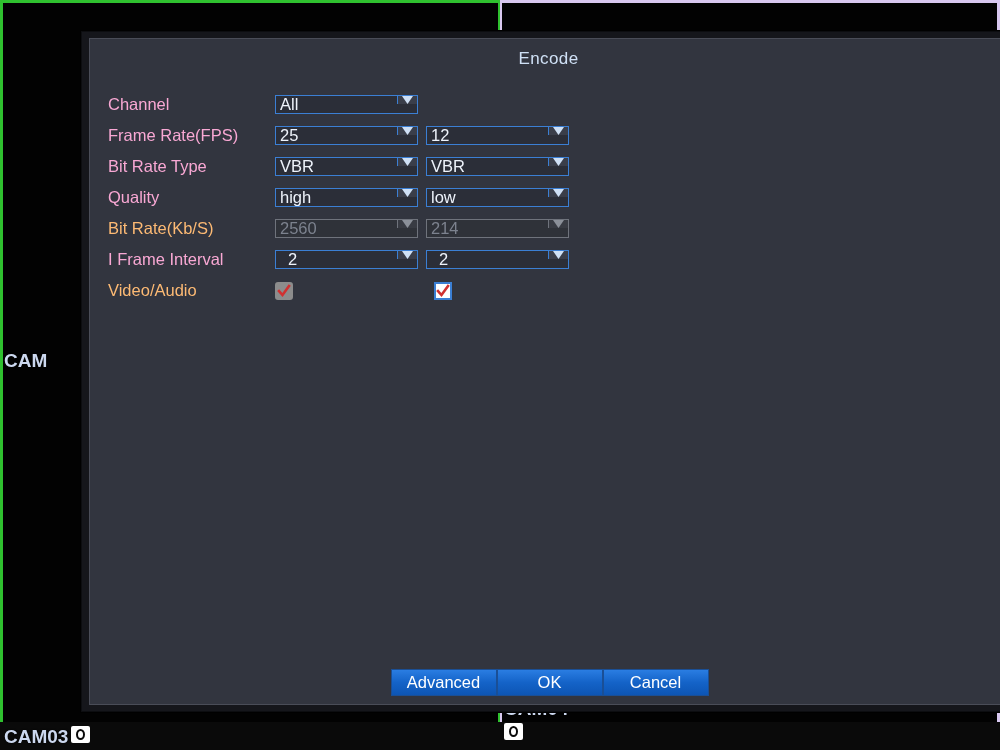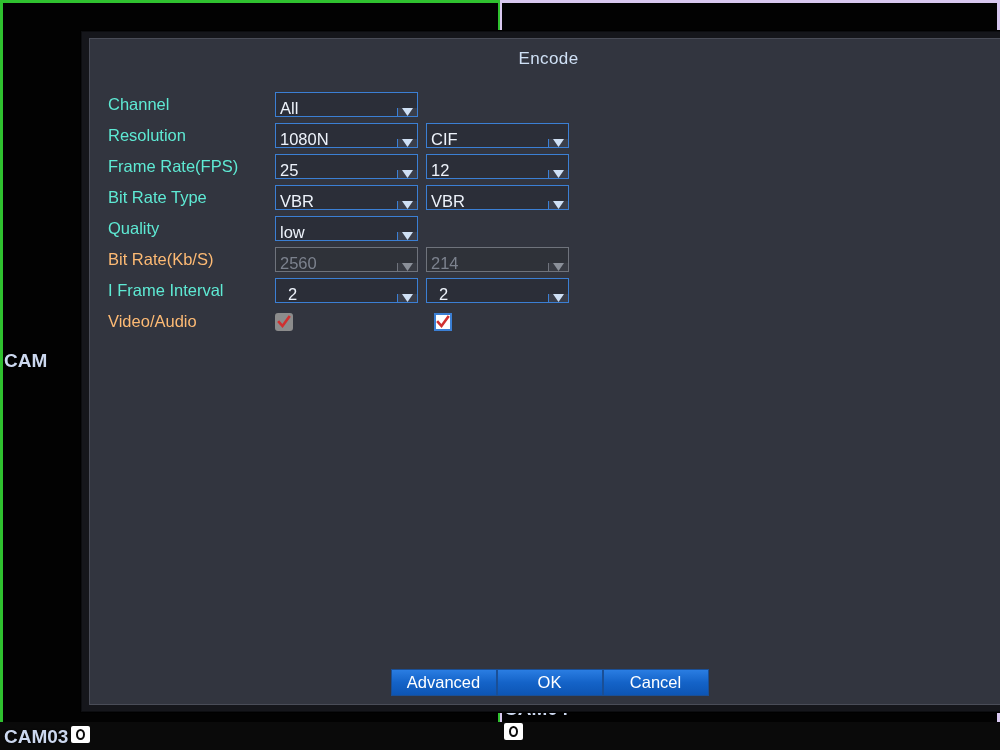--- a/index.html
+++ b/index.html
@@ -120,35 +120,35 @@
   }
   .form-row {
     position: relative;
     height: 31px;
     display: flex;
     align-items: center;
   }
   .row-label {
     width: 167px;
     font-size: 16.5px;
-    color: #5eead4;
+    color: #f9a8d4;
     white-space: nowrap;
     line-height: 1;
   }
   .row-label.dim { color: #fdba74; }
 
   
   .combo {
     width: 143px;
-    height: 25px;
+    height: 19px;
     box-sizing: border-box;
     border: 1px solid #3b7fd4;
     background: #2b2e38;
     display: flex;
-    align-items: flex-end;
+    align-items: flex-start;
     position: relative;
     margin-right: 8px;
   }
   .combo-value {
     flex: 1 1 auto;
     display: flex;
     align-items: center;
     padding-left: 4px;
     font-size: 16.5px;
     color: #eef3fb;
@@ -266,39 +266,20 @@
           <div class="combo">
             <div class="combo-value">All</div>
             <div class="combo-arrow">
               <svg width="11" height="8" viewBox="0 0 11 8">
                 <polygon points="0,0 11,0 5.5,8" fill="#cfe0f5"></polygon>
               </svg>
             </div>
           </div>
         </div>
         <div class="form-row">
-          <div class="row-label">Resolution</div>
-          <div class="combo">
-            <div class="combo-value">1080N</div>
-            <div class="combo-arrow">
-              <svg width="11" height="8" viewBox="0 0 11 8">
-                <polygon points="0,0 11,0 5.5,8" fill="#cfe0f5"></polygon>
-              </svg>
-            </div>
-          </div>
-          <div class="combo">
-            <div class="combo-value">CIF</div>
-            <div class="combo-arrow">
-              <svg width="11" height="8" viewBox="0 0 11 8">
-                <polygon points="0,0 11,0 5.5,8" fill="#cfe0f5"></polygon>
-              </svg>
-            </div>
-          </div>
-        </div>
-        <div class="form-row">
           <div class="row-label">Frame Rate(FPS)</div>
           <div class="combo">
             <div class="combo-value">25</div>
             <div class="combo-arrow">
               <svg width="11" height="8" viewBox="0 0 11 8">
                 <polygon points="0,0 11,0 5.5,8" fill="#cfe0f5"></polygon>
               </svg>
             </div>
           </div>
           <div class="combo">
@@ -324,20 +305,28 @@
             <div class="combo-value">VBR</div>
             <div class="combo-arrow">
               <svg width="11" height="8" viewBox="0 0 11 8">
                 <polygon points="0,0 11,0 5.5,8" fill="#cfe0f5"></polygon>
               </svg>
             </div>
           </div>
         </div>
         <div class="form-row">
           <div class="row-label">Quality</div>
+          <div class="combo">
+            <div class="combo-value">high</div>
+            <div class="combo-arrow">
+              <svg width="11" height="8" viewBox="0 0 11 8">
+                <polygon points="0,0 11,0 5.5,8" fill="#cfe0f5"></polygon>
+              </svg>
+            </div>
+          </div>
           <div class="combo">
             <div class="combo-value">low</div>
             <div class="combo-arrow">
               <svg width="11" height="8" viewBox="0 0 11 8">
                 <polygon points="0,0 11,0 5.5,8" fill="#cfe0f5"></polygon>
               </svg>
             </div>
           </div>
         </div>
         <div class="form-row">

